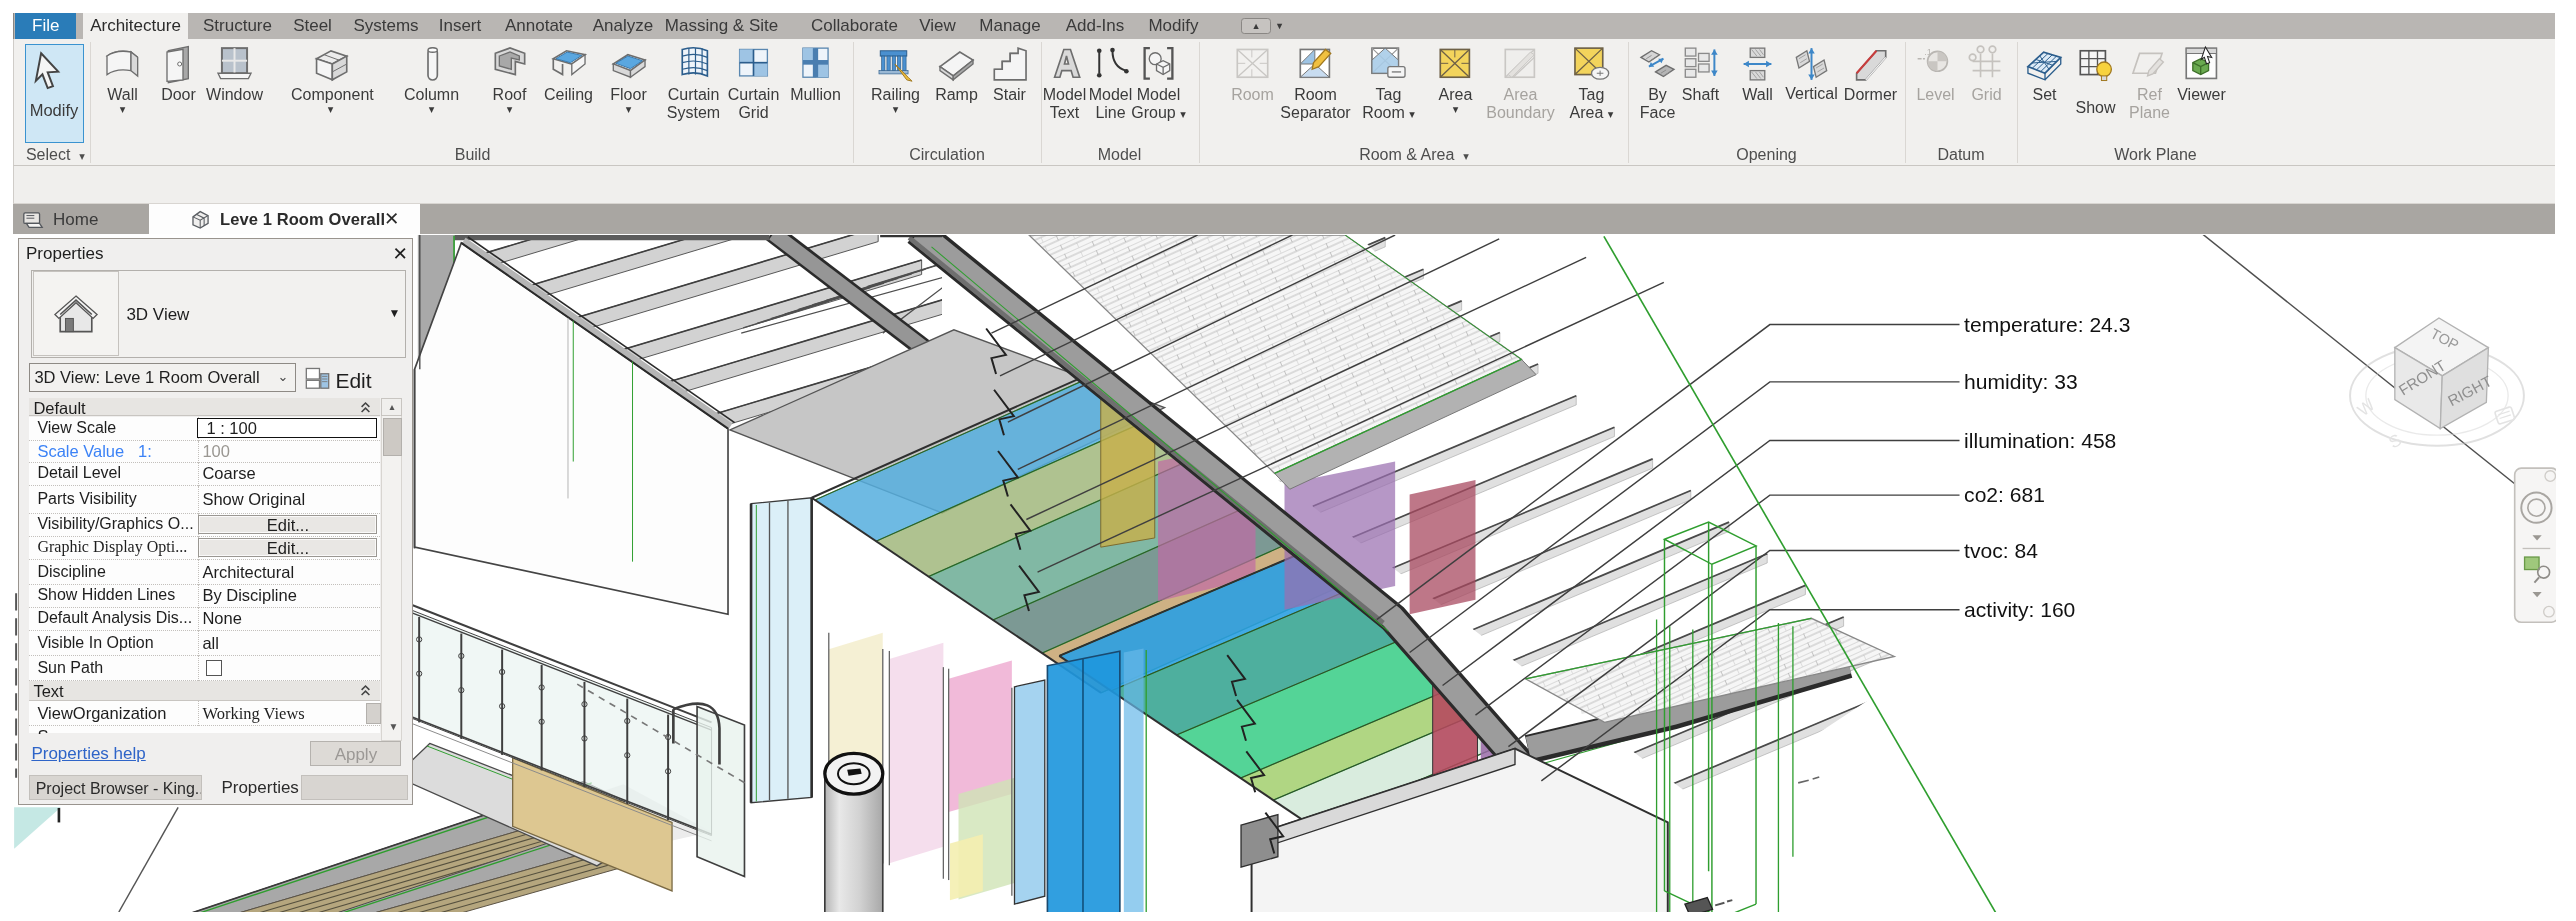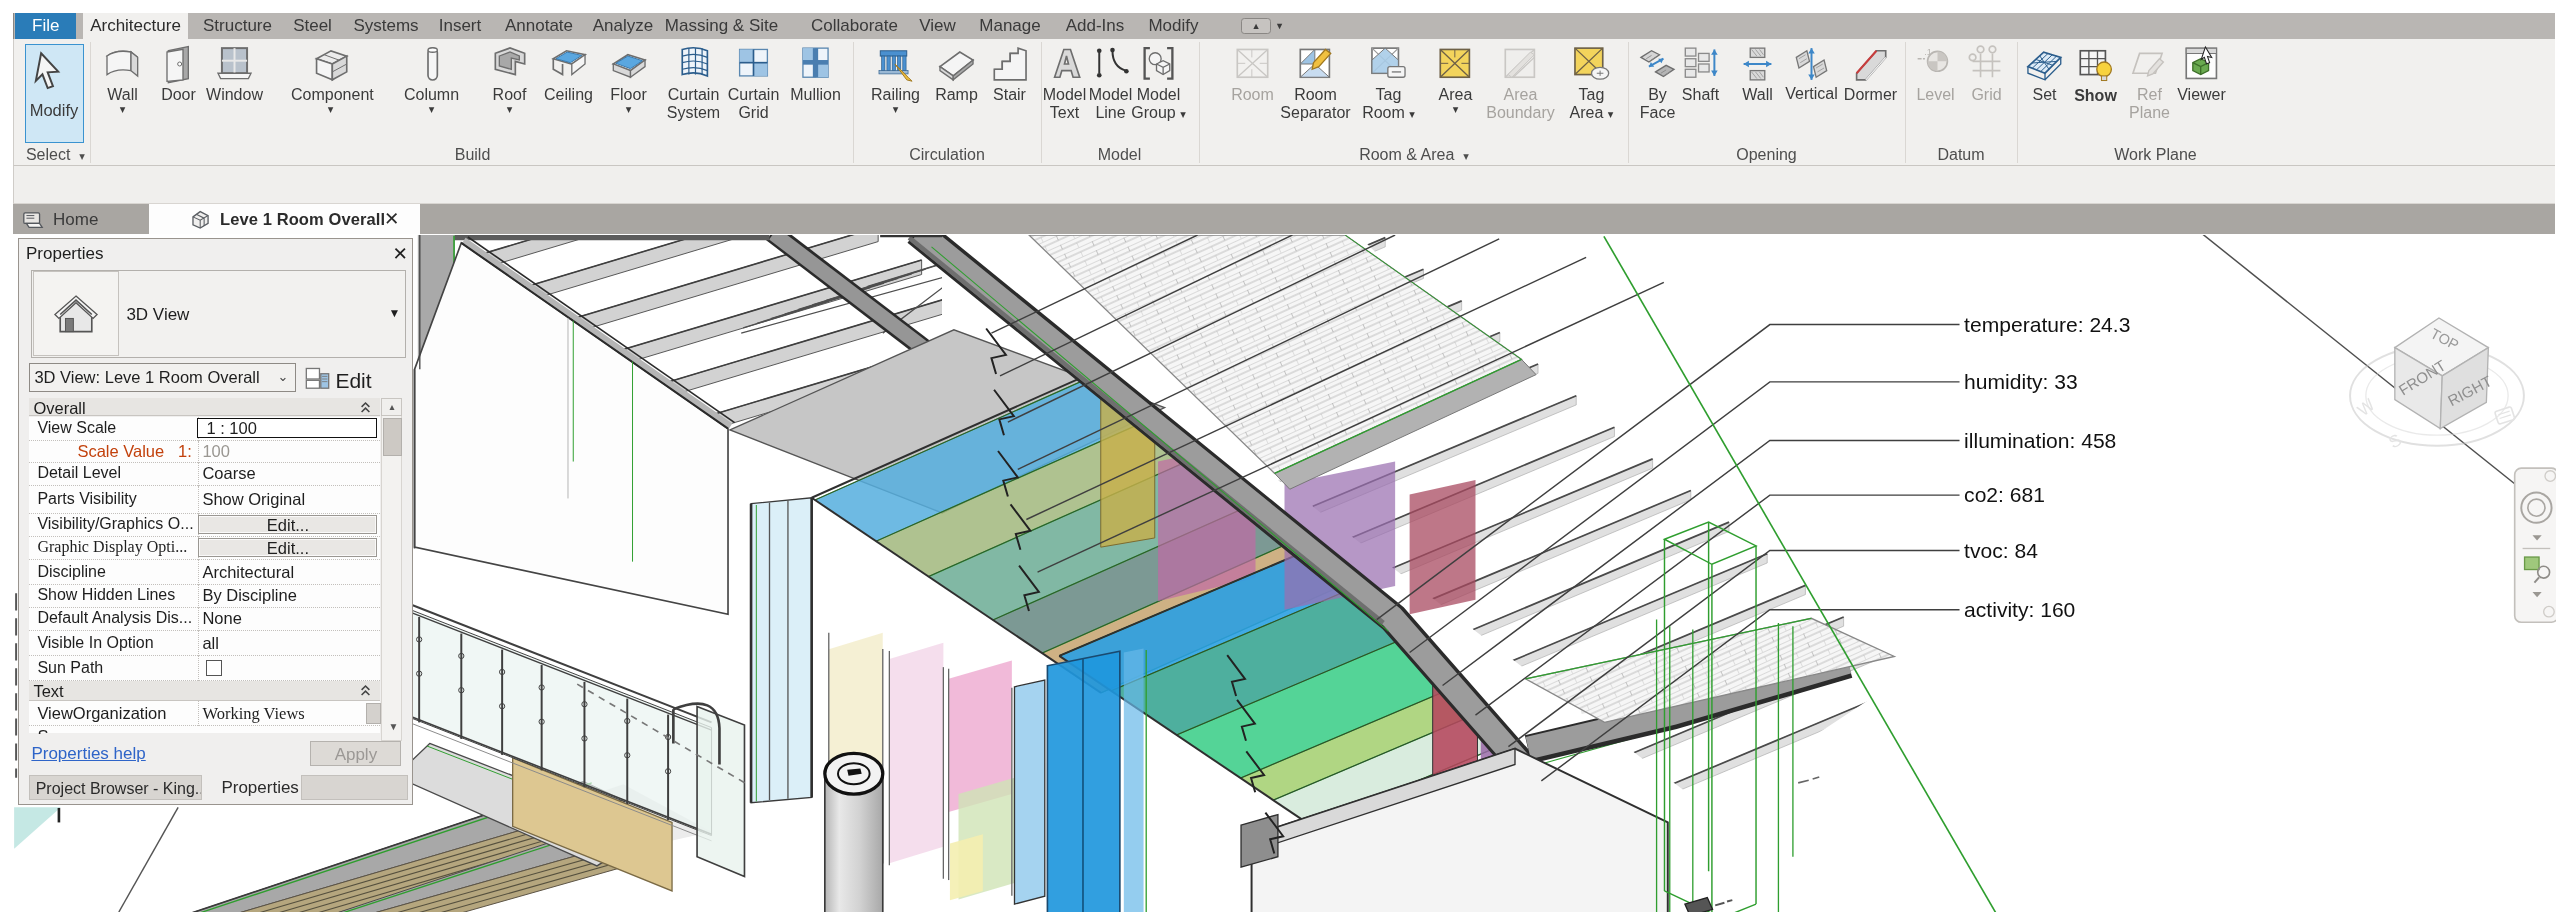--- a/index.html
+++ b/index.html
@@ -709,21 +709,21 @@
         </svg>
         <div style="margin-top:1.3px;">Set</div>
       </div>
 <div class="btn" style="left:2042px;width:79px;">
         <svg width="41" height="40" viewBox="0 0 62 60">
           <rect x="8" y="10" width="38" height="36" fill="#f5f5f5" stroke="#555" stroke-width="2.5"></rect>
           <path d="M8 22 H46 M8 34 H46 M21 10 V46 M34 10 V46" stroke="#555" stroke-width="2"></path>
           <circle cx="44" cy="38" r="11" fill="#f7d23e" stroke="#a07820" stroke-width="2"></circle>
           <rect x="40" y="48" width="8" height="7" fill="#d9d9d9" stroke="#a07820" stroke-width="1.5"></rect>
         </svg>
-        <div style="margin-top:3px;font-weight:bold;">Show</div>
+        <div style="margin-top:15px;">Show</div>
       </div>
 <div class="btn gray" style="left:2096px;width:79px;">
         <svg width="41" height="40" viewBox="0 0 62 60">
           <path d="M16 14 L50 14 L40 44 L6 44 Z" fill="none" stroke="#c5c2be" stroke-width="2.5"></path>
           <path d="M30 40 L46 22 L52 27 L36 45 L28 48 Z" fill="#e3e1de" stroke="#c5c2be" stroke-width="2"></path>
         </svg>
         <div style="margin-top:1.3px;">Ref<br>Plane</div>
       </div>
 <div class="btn" style="left:2148px;width:79px;">
         <svg width="42" height="40" viewBox="0 0 64 60">
@@ -753,37 +753,37 @@
 <div class="abs" style="left:15px;top:129px;font-size:16.5px;color:#1e1e1e;text-align:center;">3D View: Leve 1 Room Overall</div>
 <div class="abs" style="left:258px;top:130px;font-size:13px;color:#444;">⌄</div>
 <svg class="abs" style="left:286px;top:128px;" width="25" height="24" viewBox="0 0 38 36">
 <rect x="2" y="2" width="20" height="16" fill="#fff" stroke="#777" stroke-width="2"></rect>
 <rect x="2" y="20" width="20" height="12" fill="#fff" stroke="#777" stroke-width="2"></rect>
 <rect x="24" y="10" width="12" height="22" fill="#9ec4e4" stroke="#777" stroke-width="2"></rect>
 <path d="M26 14 h8 M26 18 h8 M26 22 h8" stroke="#777" stroke-width="1.3"></path>
       </svg>
 <div class="abs" style="left:316px;top:130px;font-size:21px;color:#1e1e1e;">Edit Type</div>
 <div class="abs" style="left:10px;top:159px;width:351px;height:18.4px;background:#e7e5e2;border-bottom:0.7px solid #c8c5c1;">
-        <span style="position:absolute;left:4px;top:0.7px;font-size:16.5px;color:#1e1e1e;">Overall</span>
+        <span style="position:absolute;left:4px;top:0.7px;font-size:16.5px;color:#1e1e1e;">Default</span>
         <svg style="position:absolute;right:8px;top:2.6px;" width="13" height="13" viewBox="0 0 20 20">
           <path d="M4 9 L10 3 L16 9 M4 17 L10 11 L16 17" fill="none" stroke="#444" stroke-width="2.3"></path>
         </svg>
       </div>
 <div class="abs" style="left:362px;top:159px;width:21px;height:343px;background:#f3f2f0;border:0.7px solid #d8d5d1;"></div>
 <div class="abs" style="left:362px;top:159px;width:21px;height:18px;background:#f0efed;border:0.7px solid #c8c5c1;text-align:center;font-size:8.6px;color:#555;line-height:17px;">▲</div>
 <div class="abs" style="left:364px;top:179px;width:18.4px;height:38px;background:#cdc9c4;border:0.7px solid #b3b0ac;"></div>
 <div class="abs" style="left:364px;top:478px;width:20px;height:20px;text-align:center;font-size:10px;color:#555;line-height:20px;">▼</div>
 <div class="abs" style="left:10px;top:178px;width:351px;height:24px;background:#fdfdfd;border-bottom:0.7px dotted #c3c0bc;">
         <span style="position:absolute;left:8px;top:2px;font-size:16px;color:#1e1e1e;white-space:nowrap;">View Scale</span>
         <span style="position:absolute;left:169px;top:0;width:0.7px;height:24px;border-left:0.7px dotted #c3c0bc;"></span>
         <span style="position:absolute;left:168px;top:1.3px;width:180px;height:20px;border:1.3px solid #111;background:#fff;"></span>
         <span style="position:absolute;left:177px;top:2px;font-size:16.5px;color:#1e1e1e;">1 : 100</span>
       </div>
 <div class="abs" style="left:10px;top:202px;width:351px;height:22.4px;background:#fdfdfd;border-bottom:0.7px dotted #c3c0bc;">
-        <span style="position:absolute;left:8px;top:1.3px;font-size:16.5px;color:#c2410c;white-space:nowrap;margin-left:40px;">Scale Value&nbsp;&nbsp;&nbsp;1:</span>
+        <span style="position:absolute;left:8px;top:1.3px;font-size:16.5px;color:#3b82f6;white-space:nowrap;">Scale Value&nbsp;&nbsp;&nbsp;1:</span>
         <span style="position:absolute;left:169px;top:0;width:0.7px;height:22.4px;border-left:0.7px dotted #c3c0bc;"></span>
         <span style="position:absolute;left:173px;top:1.3px;font-size:16.5px;color:#9a9792;">100</span>
       </div>
 <div class="abs" style="left:10px;top:224px;width:351px;height:23px;background:#fdfdfd;border-bottom:0.7px dotted #c3c0bc;">
         <span style="position:absolute;left:8px;top:1.3px;font-size:16px;color:#1e1e1e;white-space:nowrap;">Detail Level</span>
         <span style="position:absolute;left:169px;top:0;width:0.7px;height:23px;border-left:0.7px dotted #c3c0bc;"></span>
         <span style="position:absolute;left:173px;top:1.3px;font-size:16.5px;color:#1e1e1e;">Coarse</span>
       </div>
 <div class="abs" style="left:10px;top:247px;width:351px;height:28px;background:#fdfdfd;border-bottom:0.7px dotted #c3c0bc;">
         <span style="position:absolute;left:8px;top:4px;font-size:16px;color:#1e1e1e;white-space:nowrap;">Parts Visibility</span>

